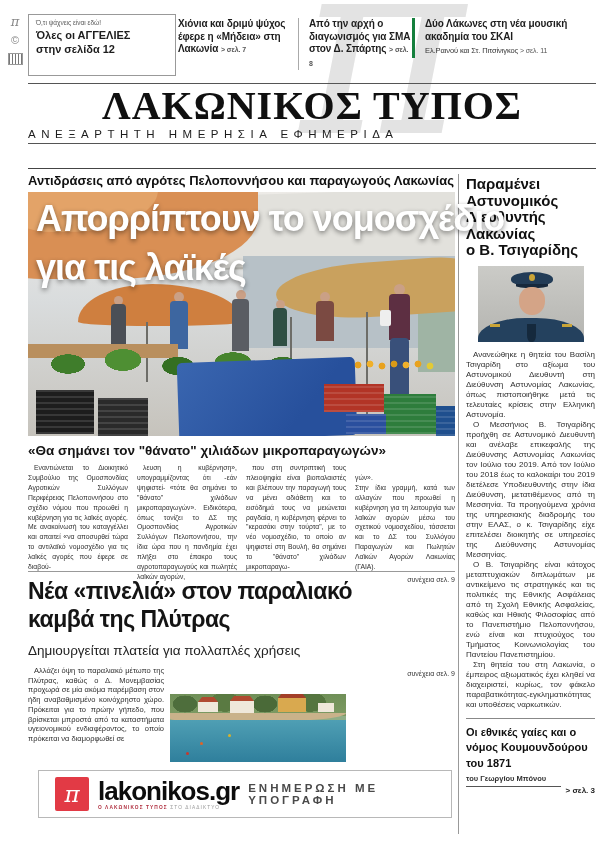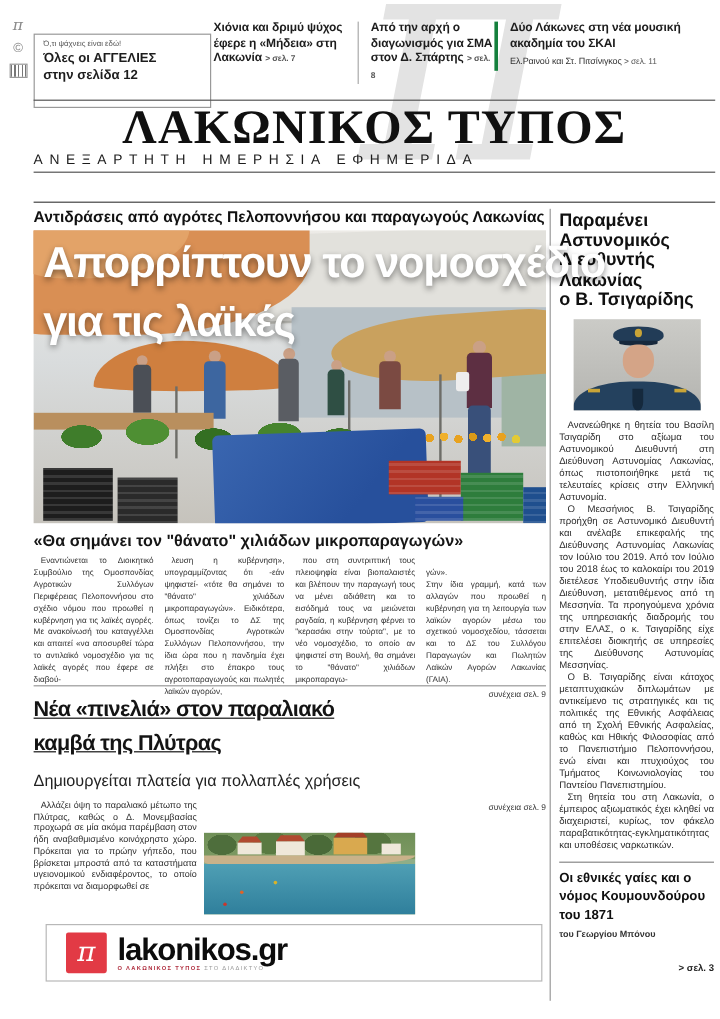--- a/index.html
+++ b/index.html
@@ -13,21 +13,21 @@
              font-style:italic;font-size:250px;line-height:250px;color:#e3e3e3;z-index:0;}
 
   
   .edge-strip{left:5px;top:15px;width:20px;display:flex;flex-direction:column;gap:7px;
               align-items:center;z-index:2;color:#8a8a8a;}
   .edge-glyph{font-family:"DejaVu Serif",serif;font-style:italic;font-size:13px;line-height:13px;}
   .edge-circle{font-size:11px;line-height:11px;}
   .edge-barcode{width:13px;height:10px;background:repeating-linear-gradient(90deg,#777 0 1px,transparent 1px 3px);border:1px solid #999;}
 
   
-  .adbox{left:28px;top:28px;width:132px;height:52px;border:1px solid #999;padding:4px 7px;z-index:2;background:#fff;}
+  .adbox{left:28px;top:14px;width:132px;height:52px;border:1px solid #999;padding:4px 7px;z-index:2;background:#fff;}
   .adbox .l1{font-size:6.5px;color:#555;}
   .adbox .l2{font-size:11px;font-weight:700;color:#1d1d1d;margin-top:3px;}
   .adbox .l3{font-size:11px;font-weight:700;color:#1d1d1d;margin-top:2px;}
   .teaser{top:18px;z-index:2;font-size:10px;line-height:12.5px;font-weight:700;color:#1d1d1d;letter-spacing:-0.1px;}
   .teaser .pref{font-size:7px;color:#555;}
   .teaser .sub{font-size:7.5px;font-weight:400;color:#333;margin-top:2px;}
   .t2{left:178px;width:112px;}
   .t3{left:298px;width:104px;border-left:1px solid #aaa;padding-left:10px;}
   .t4{left:412px;width:172px;border-left:3px solid #15803d;padding-left:10px;}
 
@@ -50,22 +50,22 @@
   .lead-headline{left:8px;top:2px;z-index:9;font-size:36px;line-height:49px;font-weight:800;
                  letter-spacing:-1px;color:#ffffff;text-shadow:0 2px 5px rgba(0,0,0,0.45);}
   .subhead1{left:28px;top:443px;width:427px;z-index:2;font-size:13.5px;font-weight:700;color:#151515;}
   .lead-cols{left:28px;top:463px;width:427px;height:104px;display:flex;gap:9px;z-index:2;}
   .lead-col{flex:1;font-size:6.8px;line-height:9.9px;text-align:justify;color:#2e2e2e;text-indent:6px;}
   .cont{font-size:7px;color:#333;text-align:right;margin-top:3px;text-indent:0;}
 
   .divider2{left:28px;top:571px;width:427px;border-top:1px solid #999;z-index:2;}
 
   
-  .h2line{left:28px;top:577px;width:430px;z-index:2;font-size:18px;line-height:28px;font-weight:800;
-          letter-spacing:-0.5px;color:#141414;text-decoration:underline;}
+  .h2line{left:28px;top:577px;width:430px;z-index:2;font-size:23px;line-height:28px;font-weight:800;
+          letter-spacing:-0.5px;color:#141414;}
   .subhead2{left:28px;top:643px;width:427px;z-index:2;font-size:13.5px;font-weight:400;color:#222;}
   .col-a{left:28px;top:666px;width:136px;z-index:2;font-size:7.5px;line-height:9.7px;
          text-align:justify;color:#2e2e2e;text-indent:6px;}
   .col-b{left:348px;top:666px;width:107px;z-index:2;font-size:7.2px;line-height:9.5px;
          text-align:justify;color:#2e2e2e;}
   .photo-plytra{left:170px;top:694px;width:176px;height:68px;overflow:hidden;z-index:1;background:#8fae87;}
 
   
   .banner{left:38px;top:770px;width:414px;height:48px;border:1px solid #b8b8b8;z-index:2;
           display:flex;align-items:center;padding:0 16px;box-sizing:border-box;gap:9px;background:#fff;}
@@ -81,21 +81,21 @@
   
   .vrule{left:458px;top:174px;height:660px;border-left:1px solid #999;z-index:2;}
   .sidebar{left:466px;top:176px;width:129px;z-index:2;}
   .sb-h1{font-size:15px;line-height:16.5px;font-weight:800;color:#101010;}
   .photo-officer{width:106px;height:76px;margin:7px 0 8px 12px;position:relative;overflow:hidden;
                  background:linear-gradient(#cbcbc7,#b4b4b0);}
   .sb-p{margin:0;font-size:8px;line-height:10px;text-align:justify;color:#2d2d2d;text-indent:7px;}
   .sb-div{border-top:1px solid #888;margin-top:8px;}
   .sb-h2{font-size:11px;line-height:15.5px;font-weight:800;color:#101010;margin-top:6px;}
   .sb-byline{font-size:7.5px;font-weight:700;color:#333;margin-top:3px;}
-  .sb-refrow{display:flex;align-items:flex-end;margin-top:16px;flex-direction:column;}
+  .sb-refrow{display:flex;align-items:flex-start;margin-top:3px;}
   .sb-refrow .ln{flex:1;border-bottom:1px solid #555;margin-bottom:2px;margin-right:4px;}
   .sb-refrow .pg{font-size:8px;font-weight:700;color:#222;}
 
   
   .ph{position:absolute;}
   .m-canopy{right:0;top:0;width:240px;height:72px;background:#e2e1dc;border-bottom:2px solid #bdbdb7;transform:skewY(-2deg);}
   .m-umb1{left:-35px;top:-25px;width:265px;height:112px;background:#d98f54;border-radius:0 0 55% 18%;}
   .m-umb1b{left:-20px;top:-30px;width:150px;height:70px;background:#e3a368;border-radius:0 0 60% 30%;}
   .m-bldg{left:215px;top:64px;width:212px;height:92px;background:#b7c1c7;}
   .m-bldg2{left:390px;top:70px;width:37px;height:110px;background:#9fb4a4;}
@@ -269,20 +269,21 @@
 
   <div class="abs banner">
     <div class="logo-box">π</div>
     <div>
       <div class="logo-txt">lakonikos.gr</div>
       <div class="logo-tag">
         <span class="dark">Ο ΛΑΚΩΝΙΚΟΣ ΤΥΠΟΣ</span>
         <span class="lite">ΣΤΟ ΔΙΑΔΙΚΤΥΟ</span>
       </div>
     </div>
+    <div class="slogan">ΕΝΗΜΕΡΩΣΗ ΜΕ ΥΠΟΓΡΑΦΗ</div>
   </div>
 
   <div class="abs vrule"></div>
   <div class="abs sidebar">
     <div class="sb-h1 preline">Παραμένει
 Αστυνομικός
 Διευθυντής
 Λακωνίας
 ο Β. Τσιγαρίδης</div>
 

